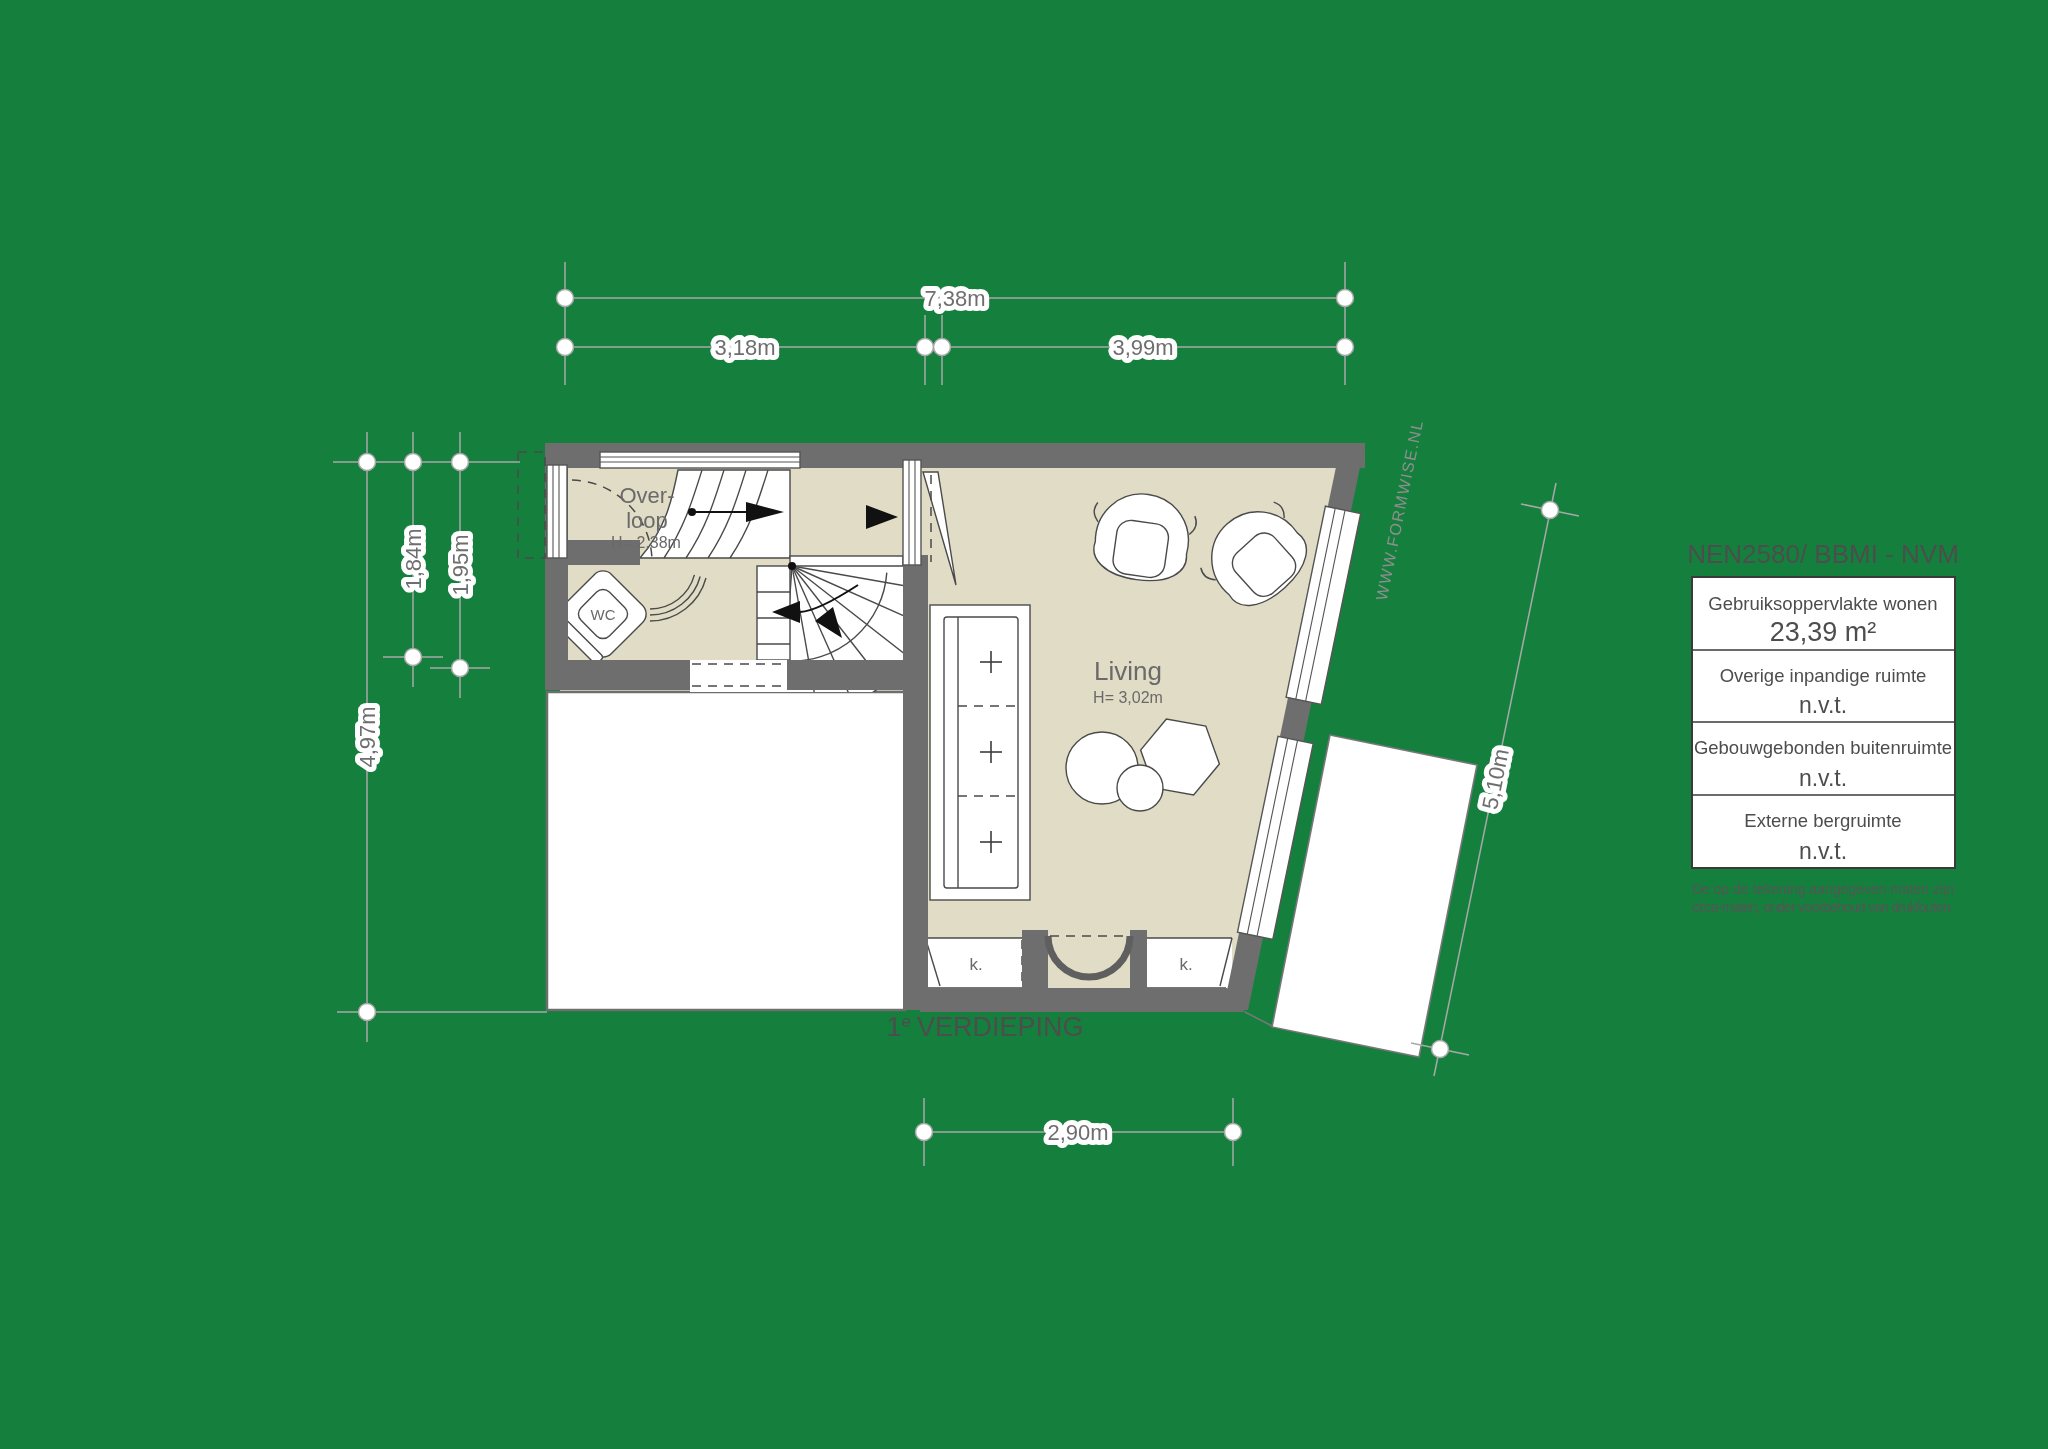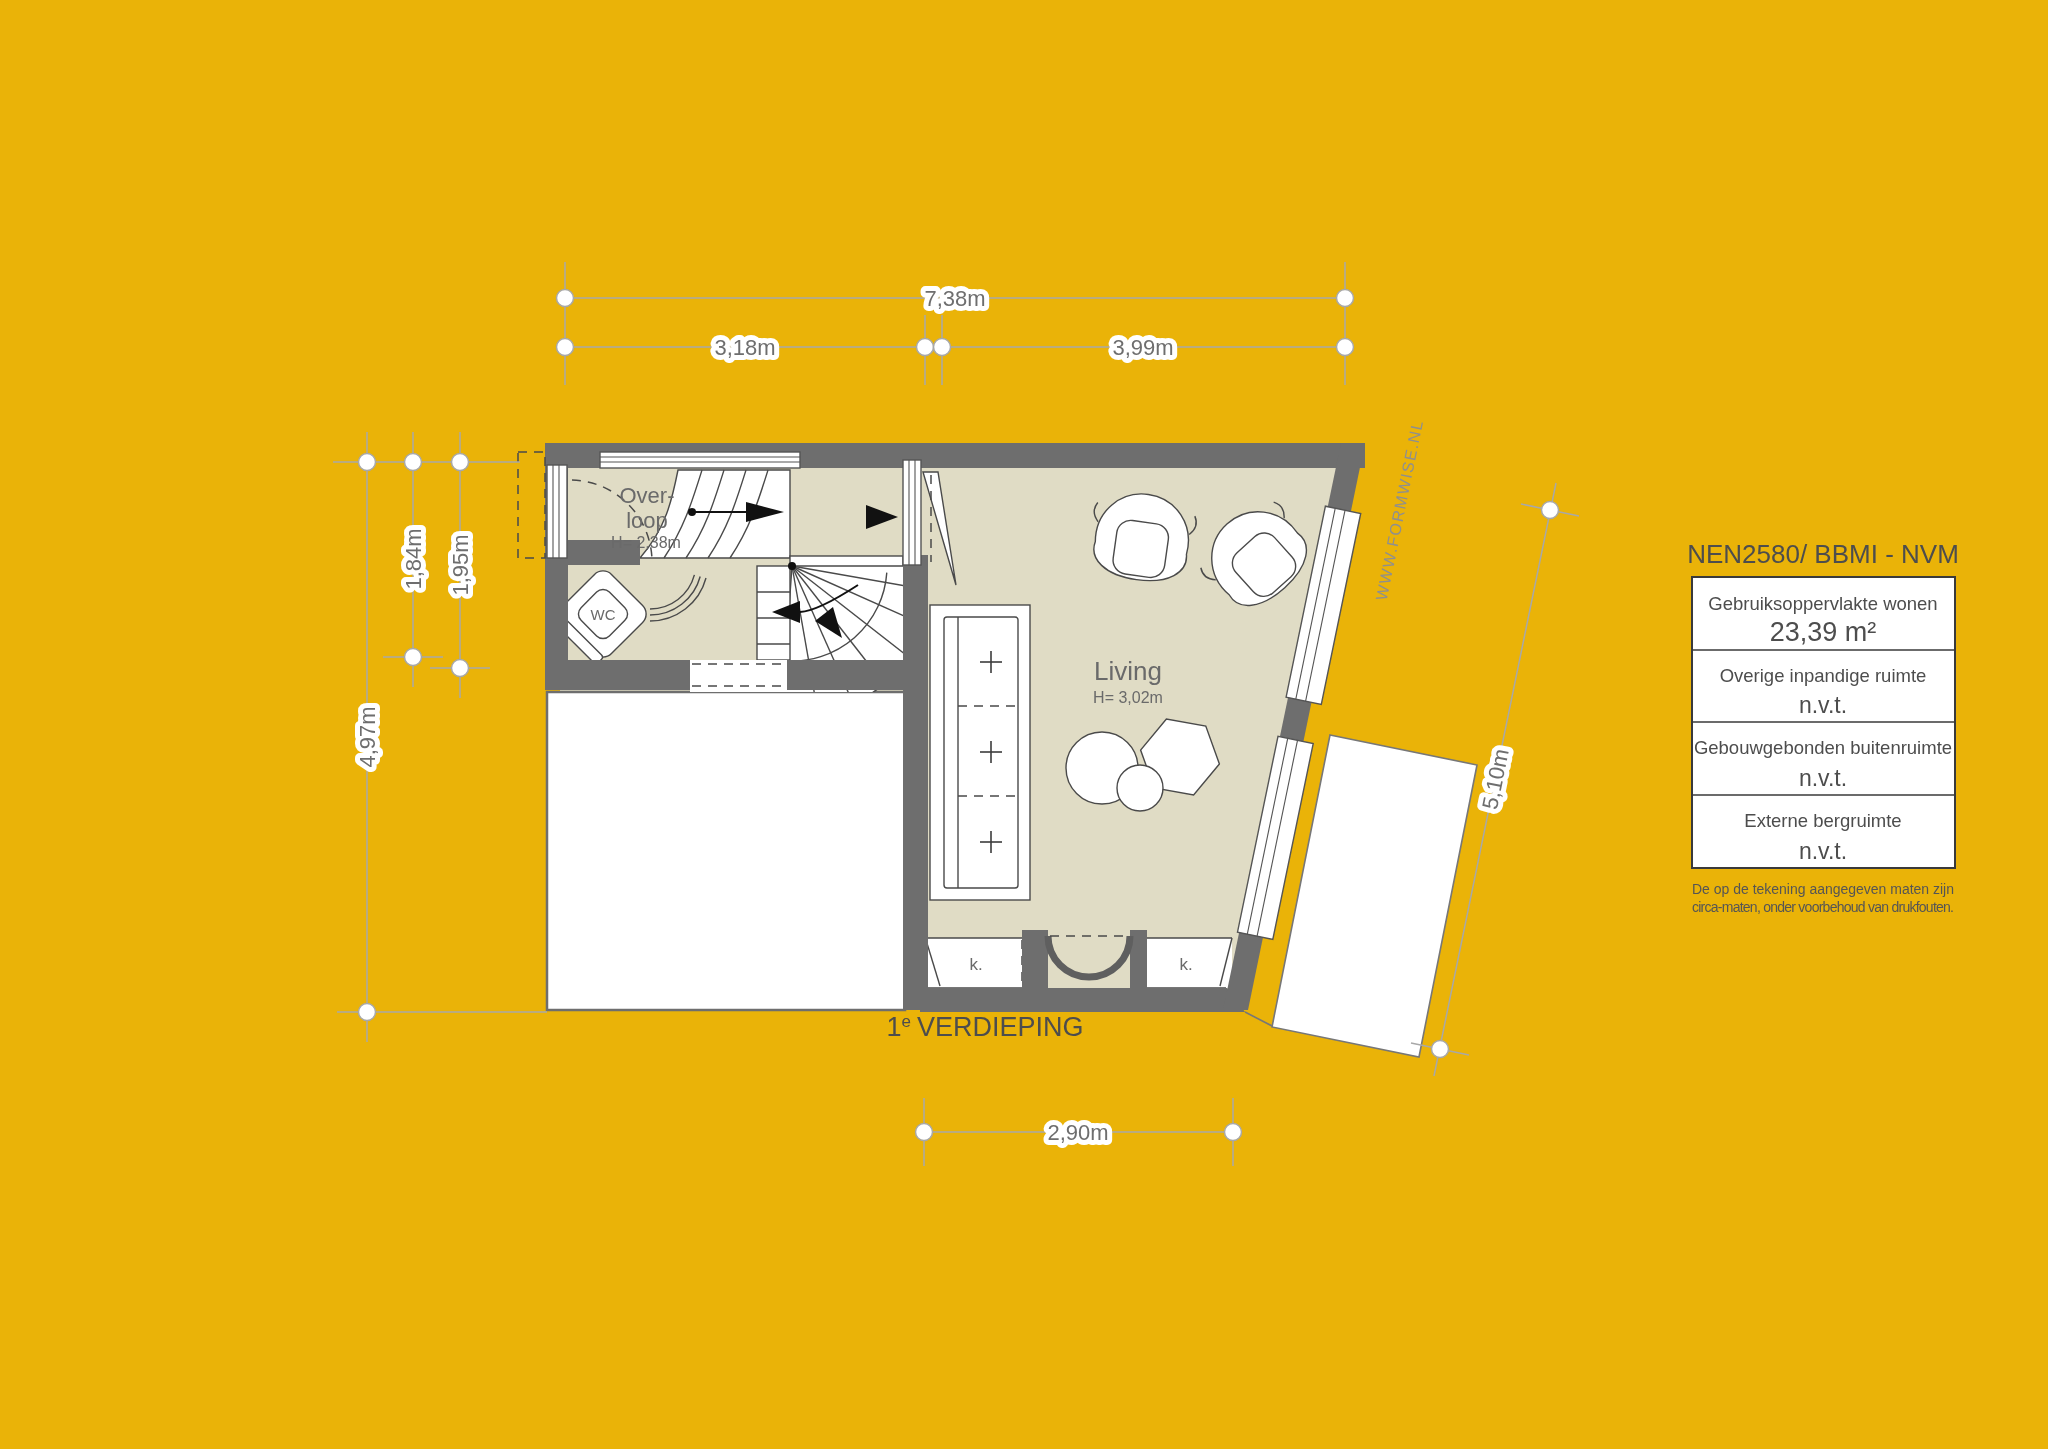--- a/index.html
+++ b/index.html
@@ -1,16 +1,16 @@
 <!DOCTYPE html>
 <html><head>
 <meta charset="utf-8">
 <style>
   html,body{margin:0;padding:0;background:#ffffff;}
-  .page{width:2048px;height:1449px;position:relative;background:#eab308;overflow:hidden;}
+  .page{width:2048px;height:1449px;position:relative;background:#15803d;overflow:hidden;}
   svg{display:block;font-family:"Liberation Sans",sans-serif;}
   .wall{fill:#6e6e6e;stroke:none;}
   .floor{fill:#e0dcc5;stroke:none;}
   .voidroom{fill:#ffffff;stroke:#6e6e6e;stroke-width:2.5;}
   .thin{stroke:#4a4a4a;stroke-width:1.4;fill:none;}
   .thinw{stroke:#4a4a4a;stroke-width:1.4;fill:#ffffff;}
   .frame{fill:#ffffff;stroke:#555555;stroke-width:1.4;}
   .frameline{stroke:#555555;stroke-width:1.1;fill:none;}
   .dash{stroke:#4a4a4a;stroke-width:1.5;fill:none;stroke-dasharray:9 7;}
   .dim{stroke:#a8a8a8;stroke-width:1.5;fill:none;}

